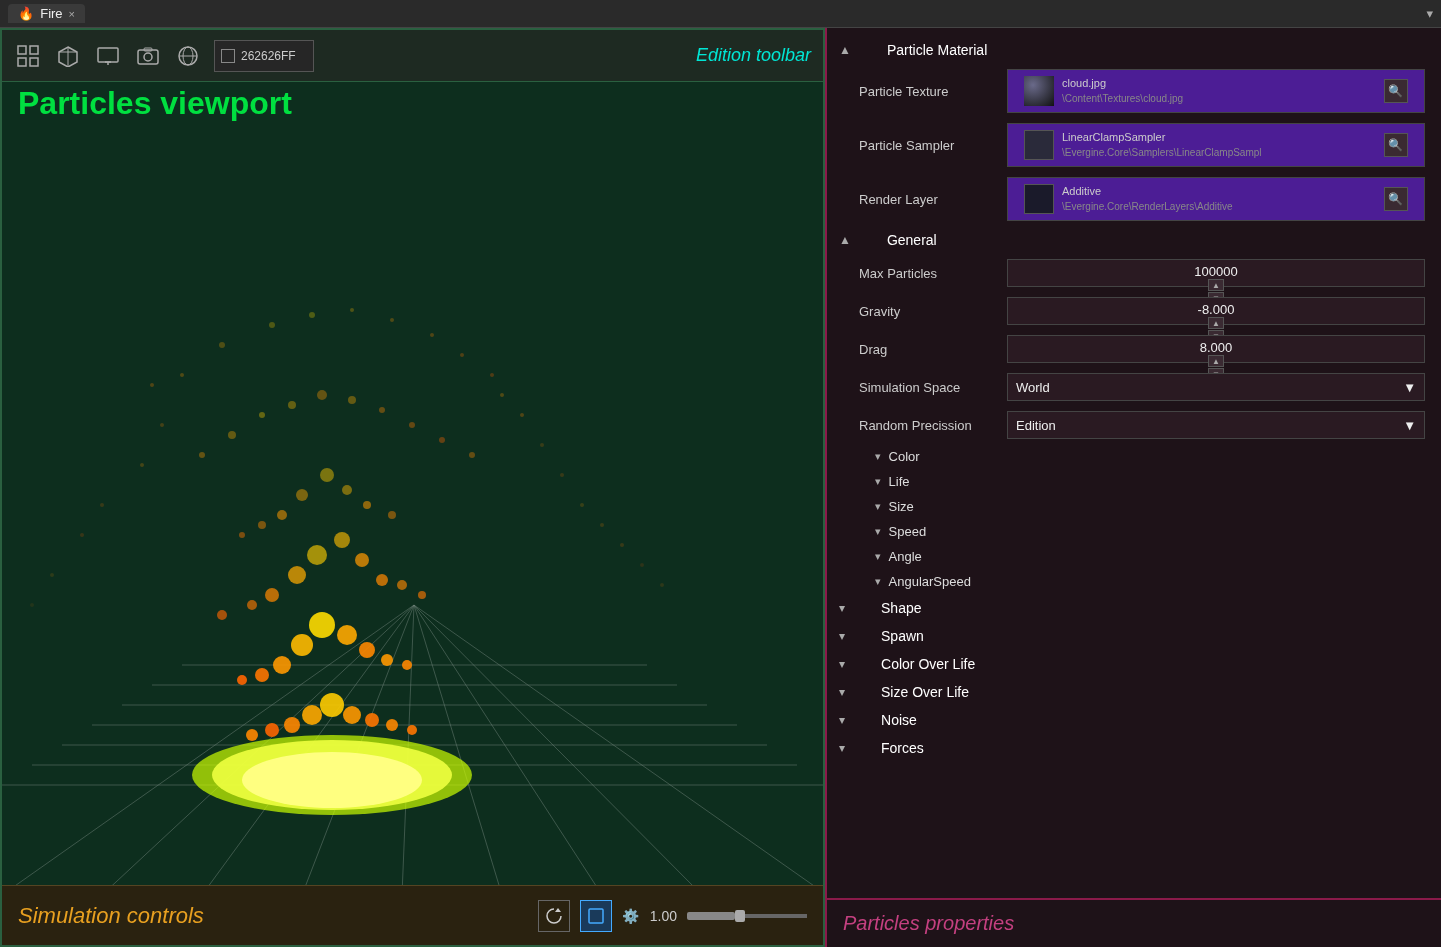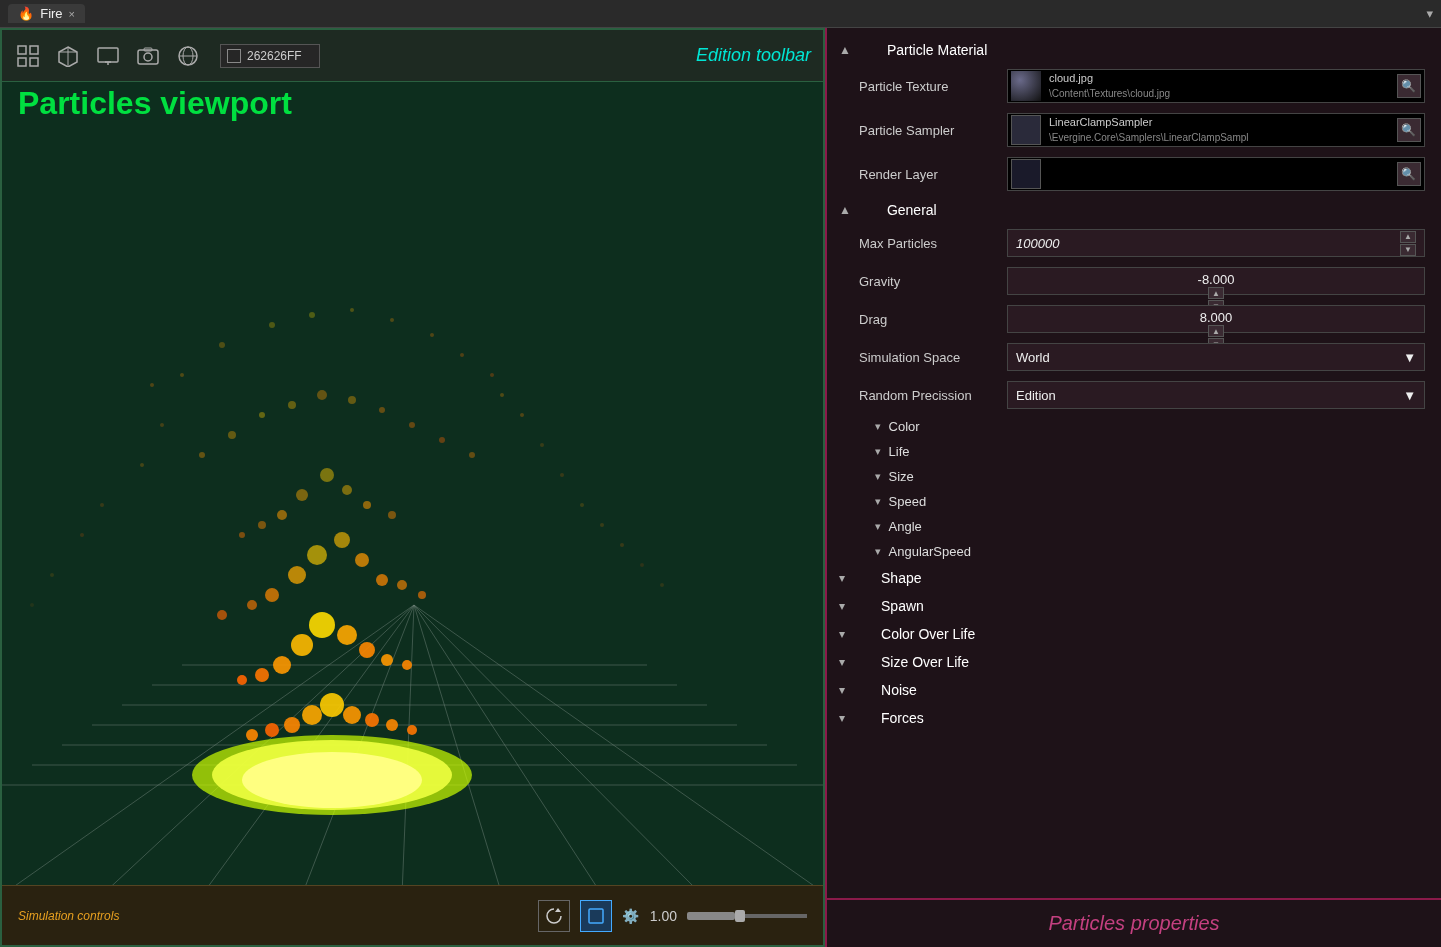--- a/index.html
+++ b/index.html
@@ -76,30 +76,29 @@
       height: 28px;
       display: flex;
       align-items: center;
       justify-content: center;
       color: #ccc;
       font-size: 16px;
       cursor: pointer;
     }
     .toolbar-color-box {
       width: 100px;
-      height: 24px;
+      height: 32px;
       background: #262626;
       border: 1px solid #555;
       display: flex;
       align-items: center;
       padding: 0 6px;
       font-size: 12px;
       color: #ccc;
       cursor: pointer;
-      margin-left: 6px;
     }
     #toolbar-label {
       margin-left: auto;
       font-size: 18px;
       color: #00e5d4;
       font-style: italic;
     }
 
     
     #viewport {
@@ -123,21 +122,21 @@
       height: 60px;
       background: #2a2210;
       display: flex;
       align-items: center;
       padding: 0 16px;
       gap: 12px;
       border-top: 1px solid #554422;
       flex-shrink: 0;
     }
     #sim-controls-label {
-      font-size: 12px;
+      font-size: 22px;
       color: #e8a020;
       font-style: italic;
     }
     .sim-btn {
       width: 32px;
       height: 32px;
       display: flex;
       align-items: center;
       justify-content: center;
       background: transparent;
@@ -222,27 +221,27 @@
       border: 1px solid #444;
       color: #eee;
       font-size: 13px;
       padding: 4px 8px;
       display: flex;
       align-items: center;
       justify-content: space-between;
       height: 28px;
     }
     .property-value.with-thumbnail {
-      background: #000000;
+      background: #4c1d95;
       border: 1px solid #444;
       display: flex;
       align-items: center;
       gap: 8px;
-      padding: 2px 3px;
-      height: 34px;
+      padding: 2px 16px;
+      height: 44px;
     }
     .thumb {
       width: 30px;
       height: 30px;
       background: radial-gradient(circle at 30% 30%, #888, #222);
       flex-shrink: 0;
     }
     .thumb-text {
       flex: 1;
       font-size: 11px;
@@ -298,21 +297,21 @@
       font-size: 11px;
     }
     .subsection-item .item-label {
       font-size: 13px;
       color: #ddd;
     }
 
     #properties-footer {
       padding: 12px 16px;
       border-top: 2px solid #8b1a4a;
-      text-align: center;
+      text-align: left;
     }
     #properties-footer-label {
       font-size: 20px;
       color: #c44080;
       font-style: italic;
     }
   </style>
 </head>
 <body>
 
@@ -541,32 +540,36 @@
             <div style="color:#888;font-size:10px;">\Evergine.Core\Samplers\LinearClampSampl</div>
           </div>
           <div class="search-btn">🔍</div>
         </div>
       </div>
 
       <div class="property-row">
         <span class="property-label">Render Layer</span>
         <div class="property-value with-thumbnail">
           <div class="thumb" style="background:#1a1a2a;border:1px solid #555;"></div>
+          <div class="thumb-text">
+            <div>Additive</div>
+            <div style="color:#888;font-size:10px;">\Evergine.Core\RenderLayers\Additive</div>
+          </div>
           <div class="search-btn">🔍</div>
         </div>
       </div>
 
       <div class="section-header">
         <span class="chevron">▲</span>
         <span class="section-title">General</span>
       </div>
 
       <div class="property-row">
         <span class="property-label">Max Particles</span>
-        <div class="property-value" style="flex-direction:row;font-style:italic;">
+        <div class="property-value" style="flex-direction:column;">
           <span>100000</span>
           <div class="spinner-btns">
             <div class="spinner-btn">▲</div>
             <div class="spinner-btn">▼</div>
           </div>
         </div>
       </div>
 
       <div class="property-row">
         <span class="property-label">Gravity</span>

